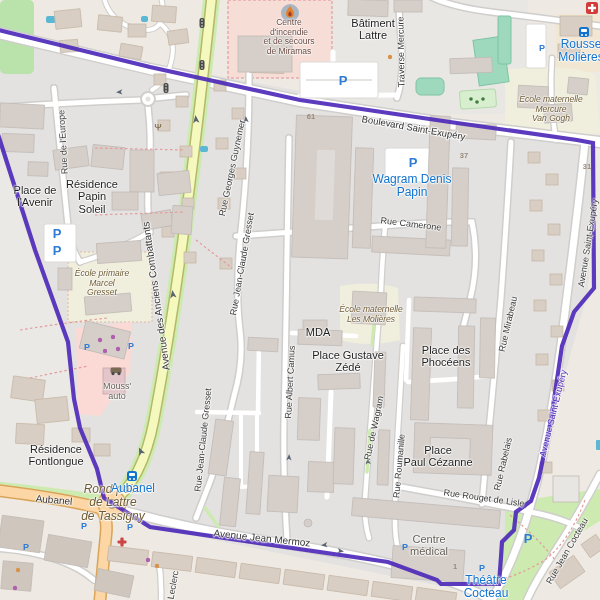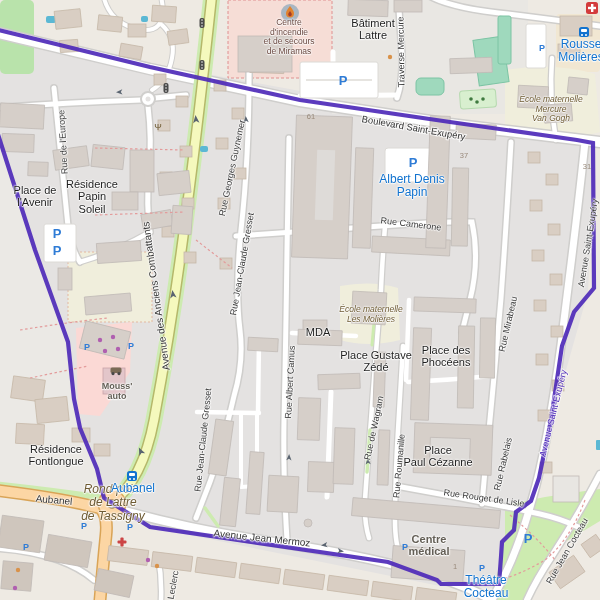--- a/index.html
+++ b/index.html
@@ -8,23 +8,23 @@
   #map svg{position:absolute;left:0;top:0;}
   .lbl{position:absolute;transform:translate(-50%,-50%) rotate(var(--r,0deg));
        text-align:center;white-space:nowrap;line-height:1.12;
        text-shadow:0 0 2px #fff,0 0 2px #fff,0 0 3px #fff,0 1px 1px #fff;}
   .lbl span{display:block;}
   .st{font-size:9px;color:#3b3b3b;}
   .st.big{font-size:10px;color:#343434;}
   .pl{font-size:11px;color:#1f1f1f;}
   .poi{font-size:8.5px;color:#6e5b33;font-style:italic;}
   .fire{font-size:8.5px;color:#6b4a42;font-style:normal;}
-  .gray{color:#635e55;font-style:normal;font-weight:bold;}
+  .gray{color:#635e55;font-style:normal;}
   .tr{font-size:12px;color:var(--c-transit,#1273cf);}
-  .hn{position:absolute;transform:translate(-50%,-50%);font-size:7.5px;color:#998a7b;}
+  .hn{position:absolute;transform:translate(-50%,-50%);font-size:7.5px;color:#998a7b;font-weight:bold;}
   .pk{position:absolute;transform:translate(-50%,-50%);color:var(--c-parking,#2f7cd6);
       font-weight:bold;font-size:13px;font-family:"Liberation Sans",sans-serif;}
   .pk.s{font-size:9px;}
   .bus{position:absolute;width:10px;height:10px;background:var(--c-transit,#1273cf);
        border-radius:2.5px;transform:translate(-50%,-50%);}
   .bus:before{content:"";position:absolute;left:2px;right:2px;top:2px;height:3px;
        background:#fff;border-radius:1px;}
   .bus:after{content:"";position:absolute;left:2px;bottom:1.5px;width:2px;height:2px;
        background:#fff;border-radius:50%;box-shadow:4px 0 0 #fff;}
   .tl{position:absolute;width:5px;height:10px;background:#4a4a4a;border-radius:2px;
@@ -388,21 +388,21 @@
 </div>
 <div class="lbl pl" style="left:92px;top:196px">
   <span>Résidence</span>
       <span>Papin</span>
       <span>Soleil</span>
 </div>
 <div class="lbl pl" style="left:56px;top:455px">
   <span>Résidence</span>
       <span>Fontlongue</span>
 </div>
-<div class="lbl pl" style="left:376px;top:361px">
+<div class="lbl pl" style="left:348px;top:361px">
   <span>Place Gustave</span>
       <span>Zédé</span>
 </div>
 <div class="lbl pl" style="left:446px;top:356px">
   <span>Place des</span>
       <span>Phocéens</span>
 </div>
 <div class="lbl pl" style="left:438px;top:456px">
   <span>Place</span>
       <span>Paul Cézanne</span>
@@ -421,36 +421,41 @@
       <span>de Lattre</span>
       <span>de Tassigny</span>
 </div>
 
 <div class="lbl fire" style="left:289px;top:37px">
   <span>Centre</span>
       <span>d'incendie</span>
   <span>et de secours</span>
       <span>de Miramas</span>
 </div>
+<div class="lbl poi" style="left:102px;top:283px">
+  <span>École primaire</span>
+      <span>Marcel</span>
+      <span>Gresset</span>
+</div>
 <div class="lbl poi" style="left:371px;top:315px">
   <span>École maternelle</span>
       <span>Les Molières</span>
 </div>
 <div class="lbl poi" style="left:551px;top:109px">
   <span>École maternelle</span>
       <span>Mercure</span>
       <span>Van Gogh</span>
 </div>
 
 <div class="lbl tr" style="left:581px;top:51px">
   <span>Rousse</span>
       <span>Molières</span>
 </div>
 <div class="lbl tr" style="left:412px;top:186px">
-  <span>Albert Denis</span>
+  <span>Wagram Denis</span>
       <span>Papin</span>
 </div>
 <div class="lbl tr" style="left:133px;top:489px">Aubanel</div>
 <div class="lbl tr" style="left:486px;top:587px">
   <span>Théâtre</span>
       <span>Cocteau</span>
 </div>
 
 <div class="hn" style="left:311px;top:116px">61</div>
 <div class="hn" style="left:464px;top:155px">37</div>

